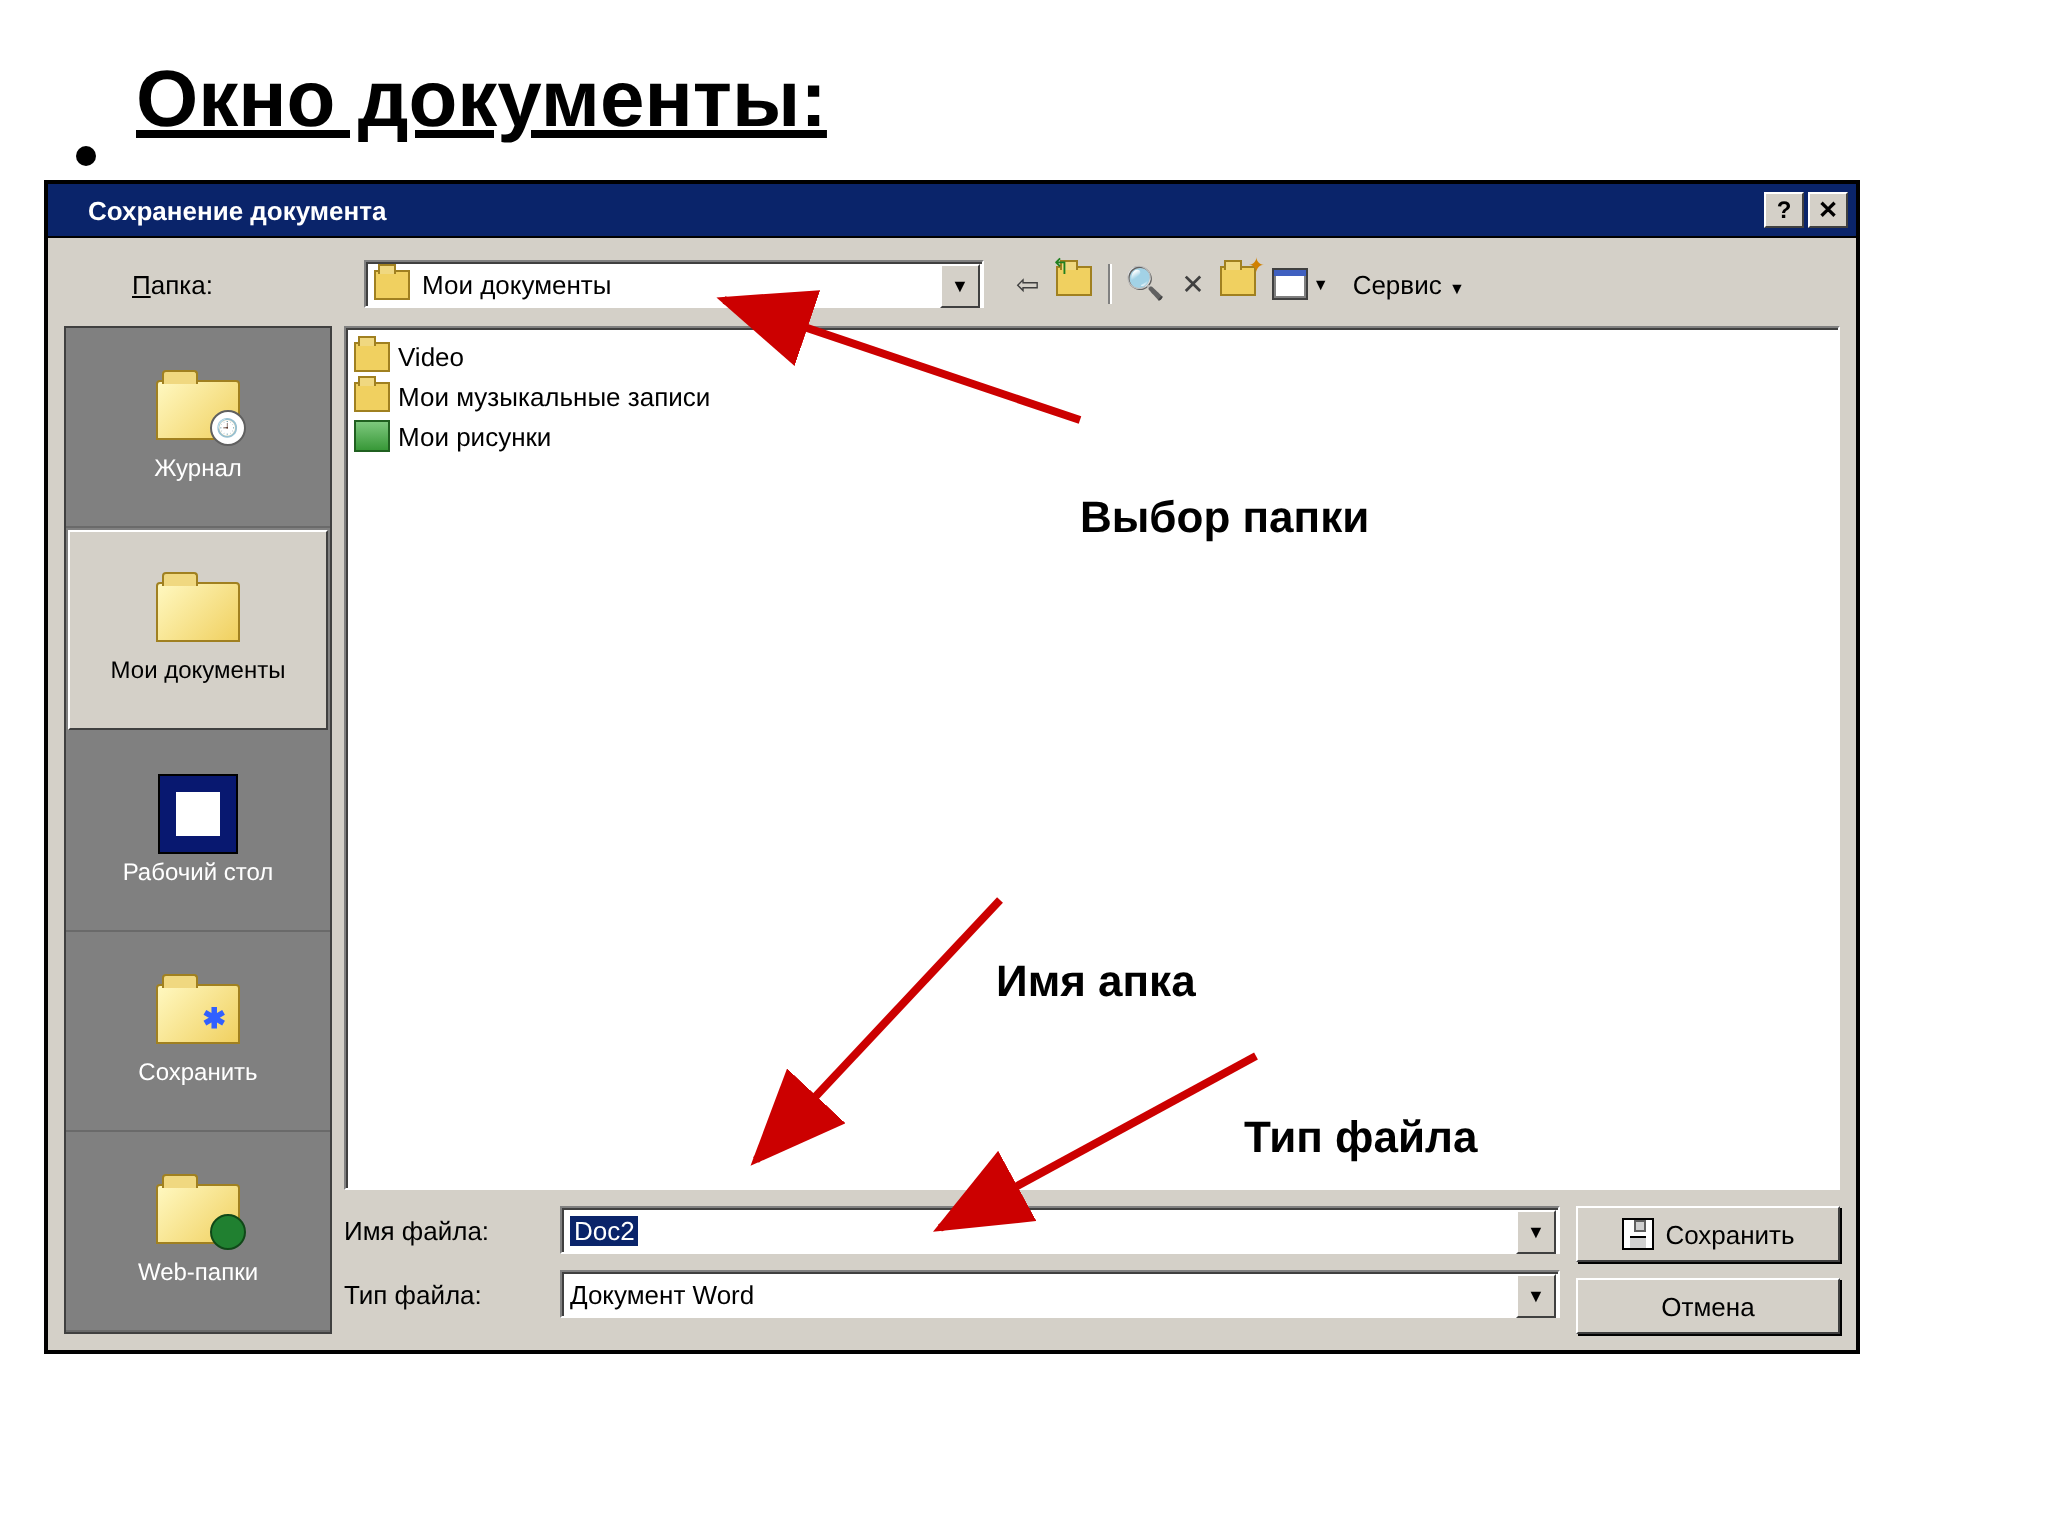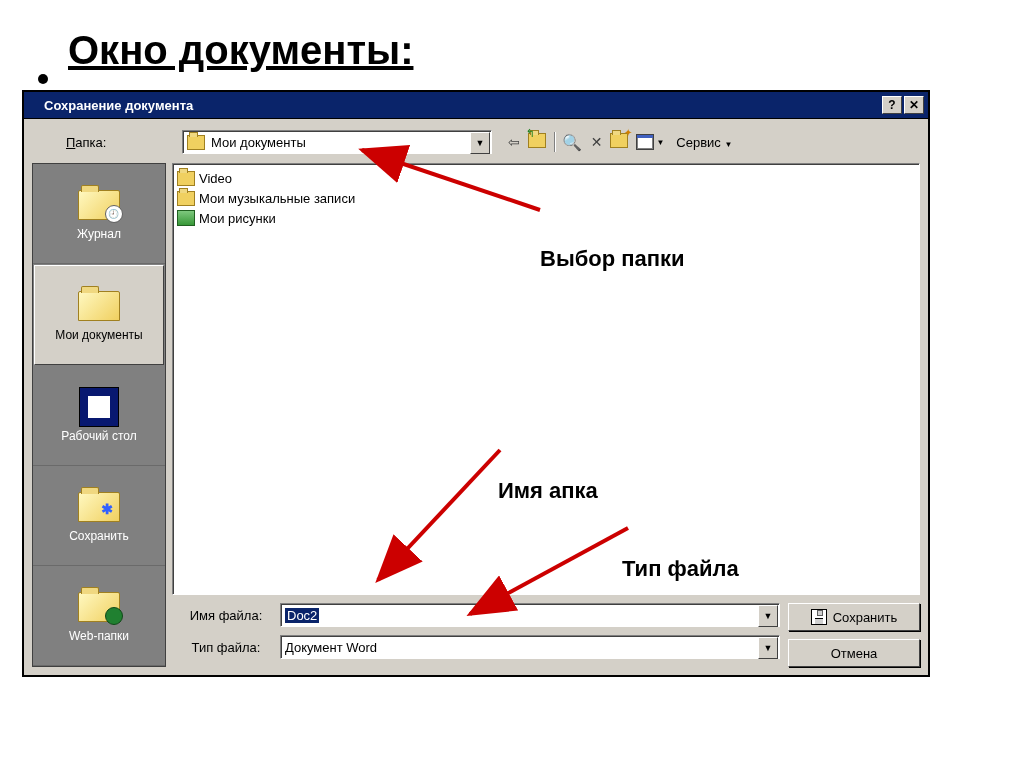--- a/index.html
+++ b/index.html
@@ -266,21 +266,20 @@
   .bottom-rows {
     margin-top: 8px;
     display:flex;
     gap:8px;
   }
   .bottom-left {
     flex:1;
     display:flex;
     flex-direction:column;
     gap:8px;
-    text-align:center;
   }
   .field-row {
     display:flex;
     align-items:center;
   }
   .field-label {
     width: 108px;
     font-size: 13px;
   }
   .field-combo {

